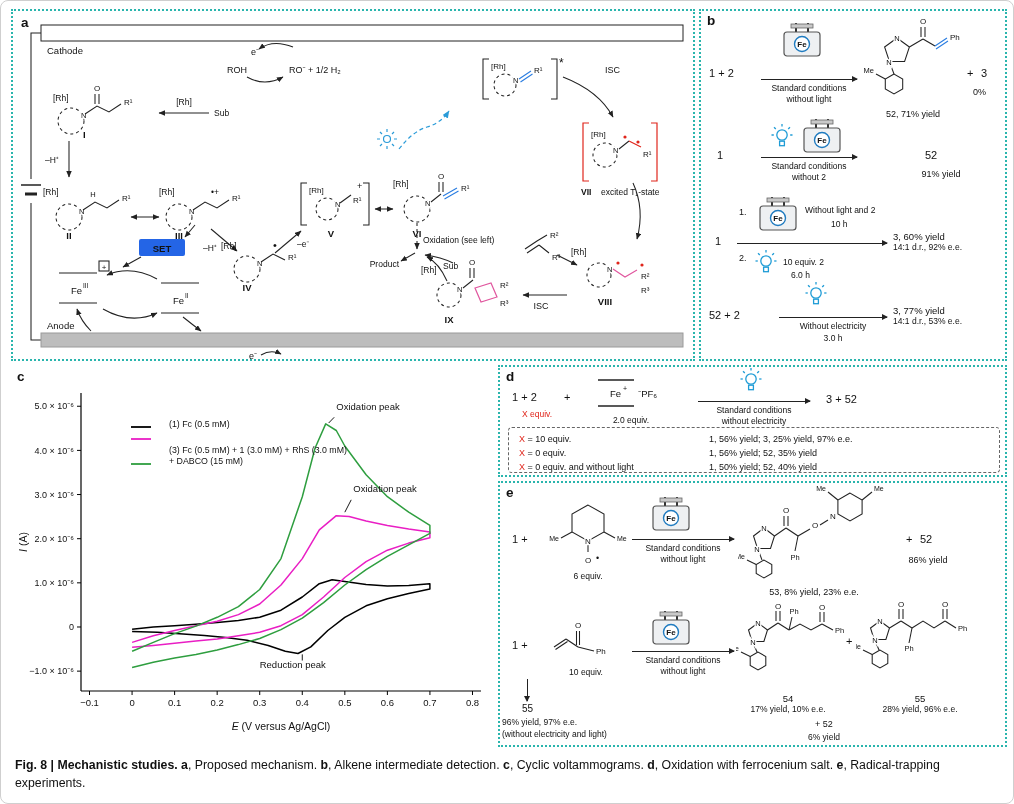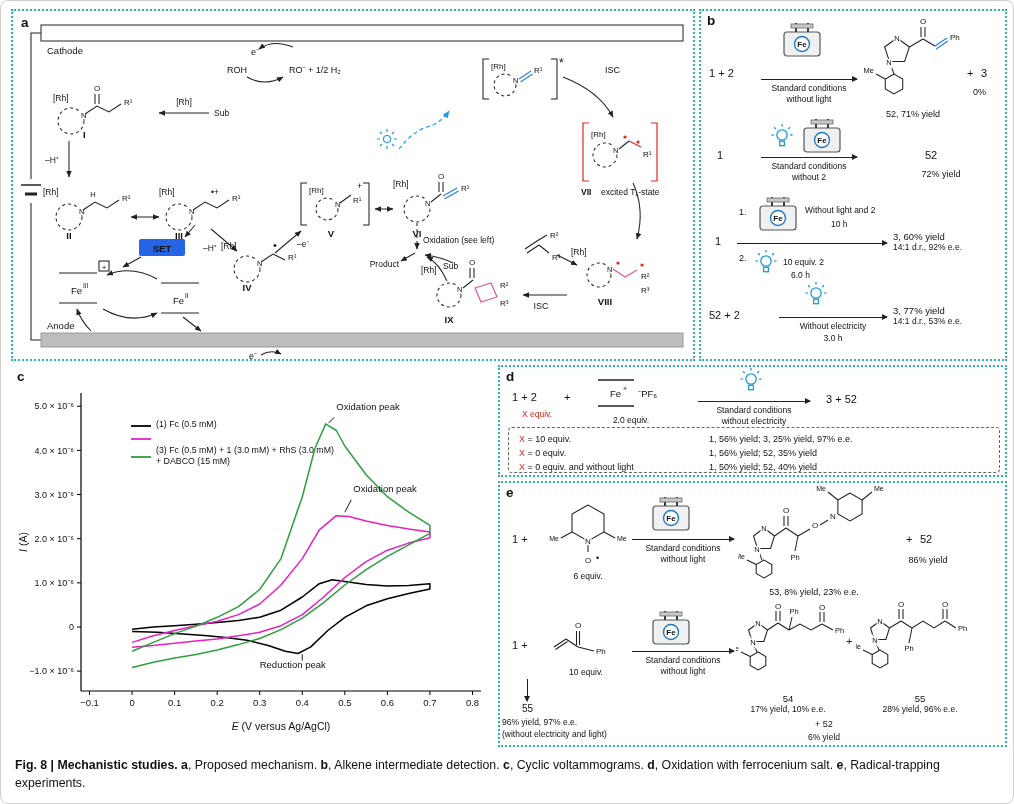--- a/index.html
+++ b/index.html
@@ -21,21 +21,21 @@
   .red{color:#e0251b}
   .ctr{text-align:center}
   .arr{position:absolute;height:1.2px;background:#222}
   .arr::after{content:"";position:absolute;right:-1px;top:-3.1px;width:0;height:0;border-left:6px solid #222;border-top:3.7px solid transparent;border-bottom:3.7px solid transparent}
   .varr{position:absolute;width:1.2px;background:#222}
   .varr::after{content:"";position:absolute;bottom:-1px;left:-3.4px;border-top:6px solid #222;border-left:3.7px solid transparent;border-right:3.7px solid transparent}
   .dashedbox{position:absolute;border:1.2px dashed #666;border-radius:4px;padding:4px 10px}
   .d-row{display:flex;font-size:9px;line-height:14px}
   .d-cond{width:190px}
   .legend{position:absolute;font-size:8.8px;line-height:1.25}
-  .lrow{display:flex;gap:5px;margin-bottom:3px;align-items:center}
+  .lrow{display:flex;gap:18px;margin-bottom:3px;align-items:flex-end}
   .lrow svg{margin-top:3px;flex:none}
   .caption{position:absolute;left:14px;top:756px;width:986px;font-size:12.3px;line-height:1.45;color:#111}
   .cb{font-weight:bold}
   svg text{font-family:"Liberation Sans",sans-serif;fill:#111}
   .halo{paint-order:stroke;stroke:#fff;stroke-width:2.6px;fill:#111}
   .ln{stroke:#222;fill:none;stroke-width:1.05}
 </style>
 </head>
 <body>
 
@@ -305,21 +305,21 @@
       <rect x="5" y="9" width="36" height="24" rx="3" fill="#eef0f2" stroke="#555" stroke-width="1.2"></rect>
       <circle cx="23" cy="21" r="7.5" fill="#fff" stroke="#1f7bc0" stroke-width="1.4"></circle>
       <text x="23" y="24" text-anchor="middle" font-size="8" fill="#1f7bc0" font-weight="bold">Fe</text>
     </svg>
     <div class="arr" style="left:60px;top:146px;width:96px"></div>
     <div class="abs t8 ctr" style="left:52px;top:150px;width:112px">
       <div>Standard conditions</div>
       <div>without 2</div>
     </div>
     <div class="abs t11 b" style="left:224px;top:138px">52</div>
-    <div class="abs t9 ctr" style="left:204px;top:158px;width:72px">72% yield</div>
+    <div class="abs t9 ctr" style="left:204px;top:158px;width:72px">91% yield</div>
 
     <div class="abs t11 b" style="left:14px;top:224px">1</div>
     <div class="abs t9" style="left:38px;top:196px">1.</div>
     <svg class="abs" style="left:54px;top:186px" width="46" height="36" viewBox="0 0 46 36">
       <line x1="17" y1="0" x2="17" y2="11" stroke="#333" stroke-width="2"></line>
         <line x1="29" y1="0" x2="29" y2="11" stroke="#333" stroke-width="2"></line>
       <rect x="12" y="1" width="22" height="4" fill="#c9c9c9" stroke="#666" stroke-width="0.8"></rect>
       <rect x="5" y="9" width="36" height="24" rx="3" fill="#eef0f2" stroke="#555" stroke-width="1.2"></rect>
       <circle cx="23" cy="21" r="7.5" fill="#fff" stroke="#1f7bc0" stroke-width="1.4"></circle>
       <text x="23" y="24" text-anchor="middle" font-size="8" fill="#1f7bc0" font-weight="bold">Fe</text>

